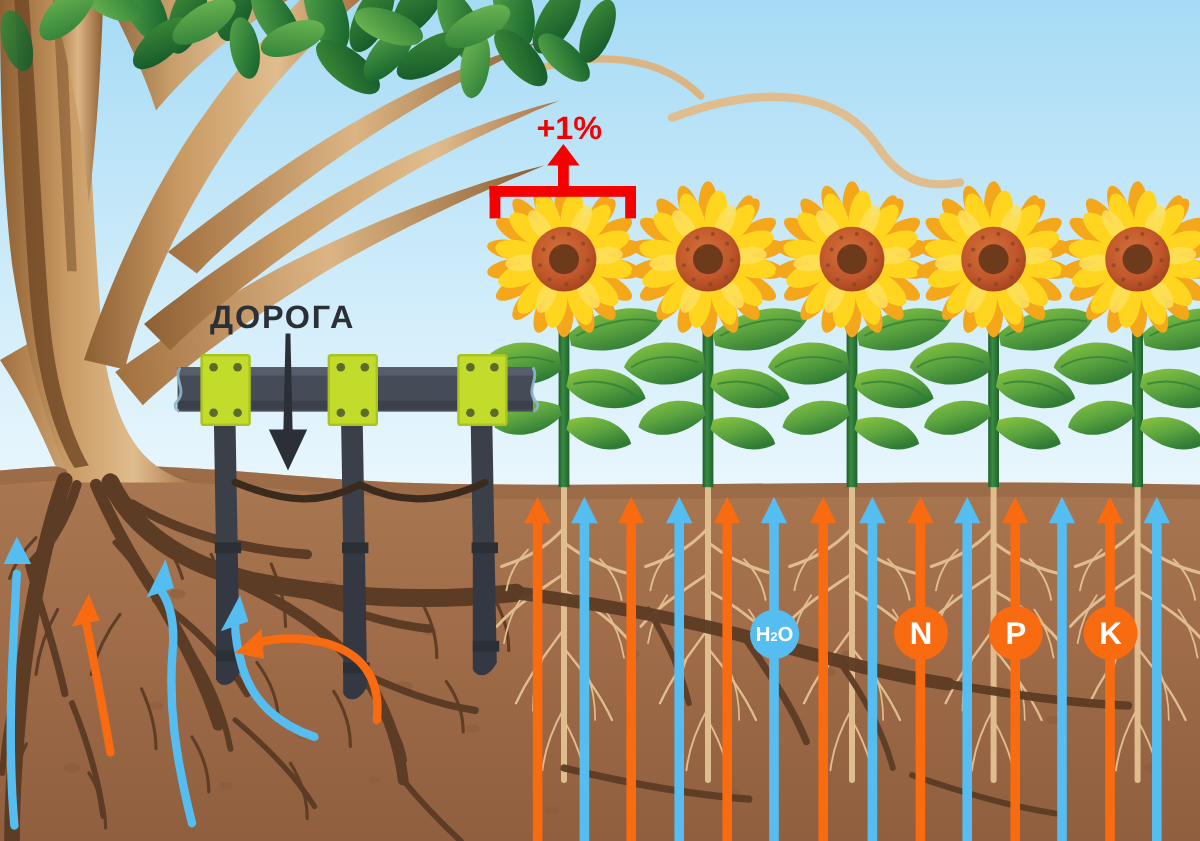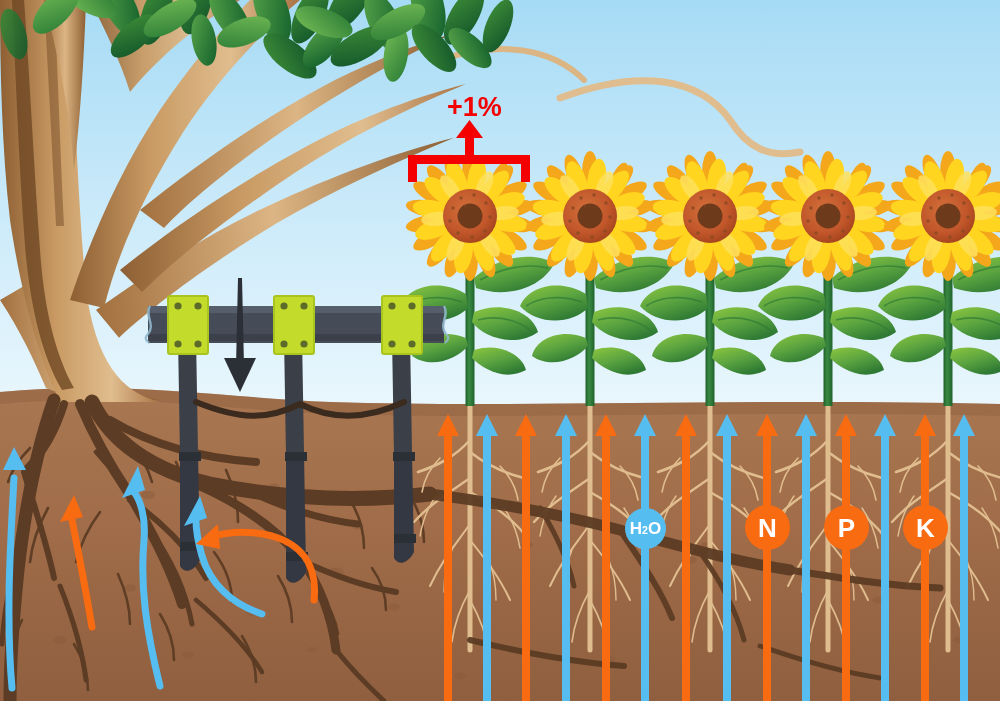--- a/index.html
+++ b/index.html
@@ -546,20 +546,21 @@
         <path d="M 184 526 L 207 518 L 200 496 Z" fill="#56bdf0" stroke="none"></path>
       </g>
 
       <g>
         <path d="M 314 600 C 318 564, 300 544, 272 536 C 248 530, 228 532, 214 536" stroke="#f96b11" stroke-width="7"></path>
         <path d="M 218 524 L 220 549 L 196 544 Z" fill="#f96b11" stroke="none"></path>
       </g>
     </g>
   </svg>
 
+  <div class="txt-road">ДОРОГА</div>
   <div class="txt-pct">+1%</div>
 
   <div class="badge badge-h2o">
     <span>H<sub>2</sub>O</span>
   </div>
   <div class="badge badge-n">
     <span>N</span>
   </div>
   <div class="badge badge-p">
     <span>P</span>

